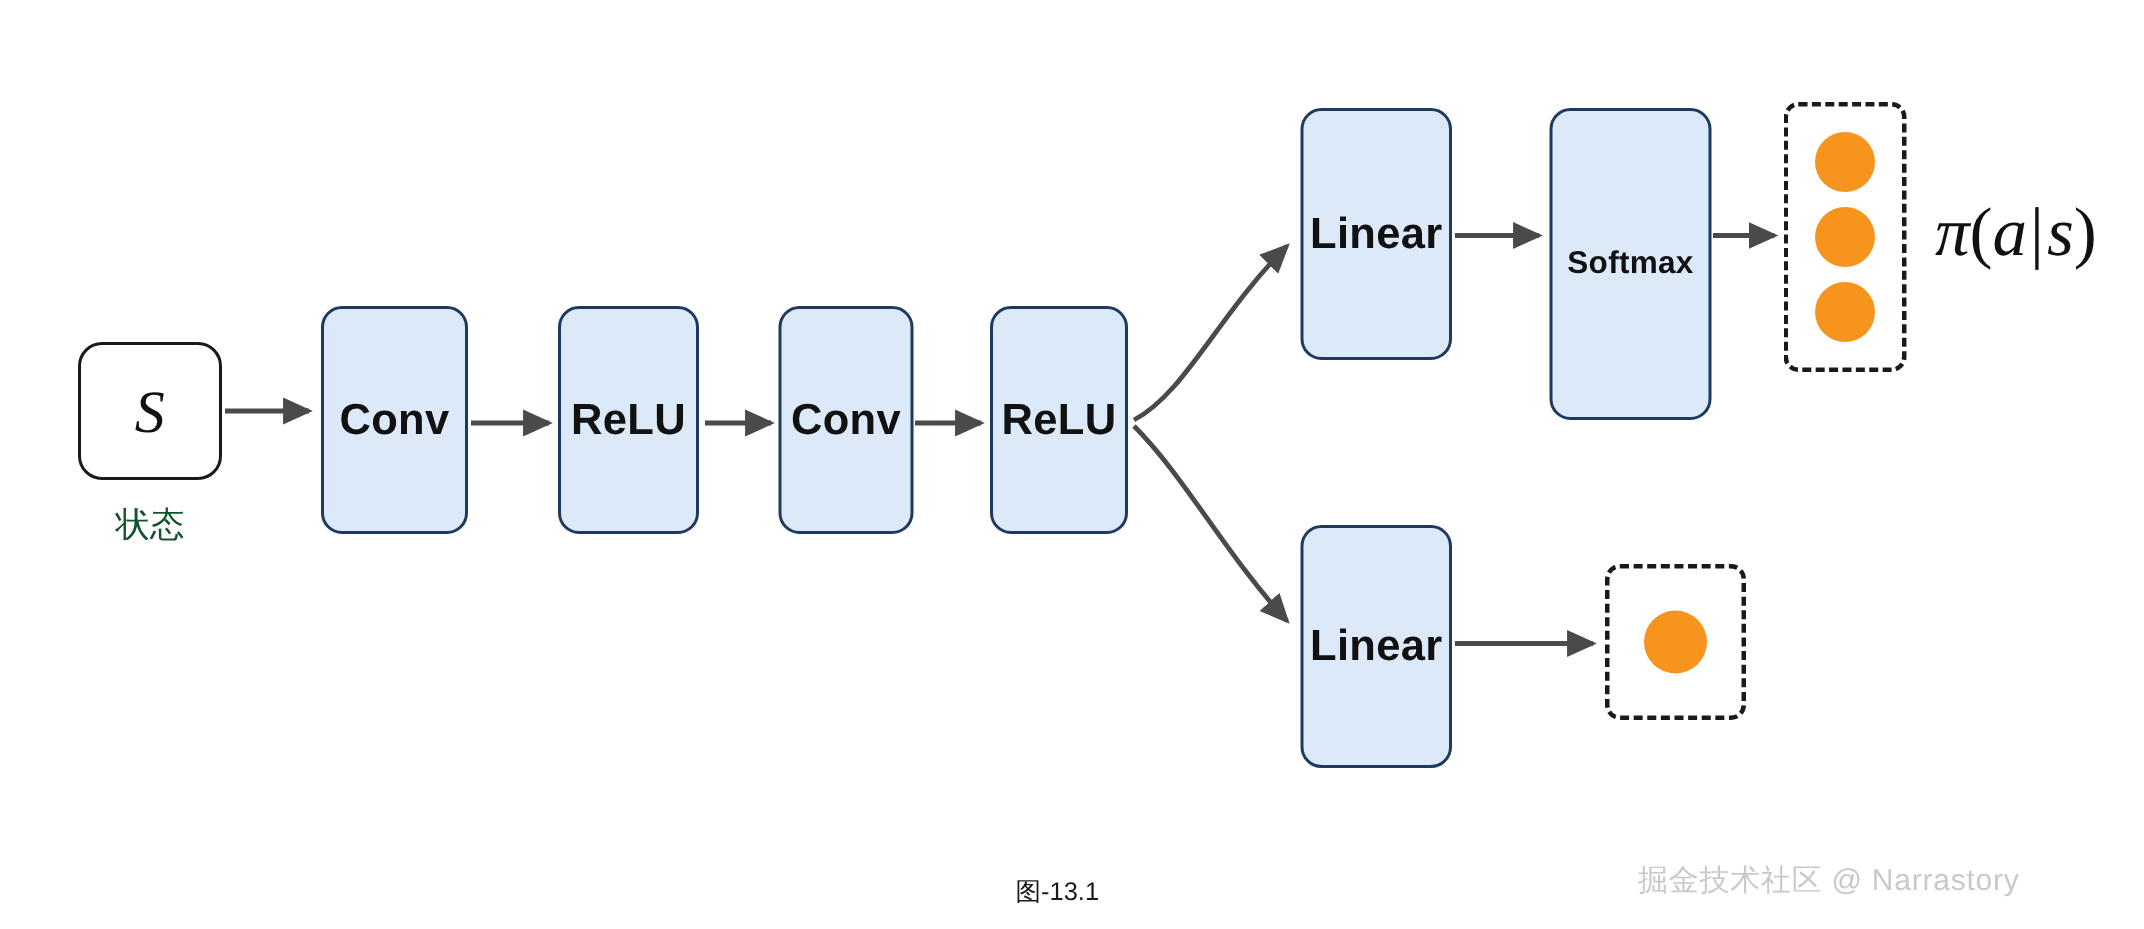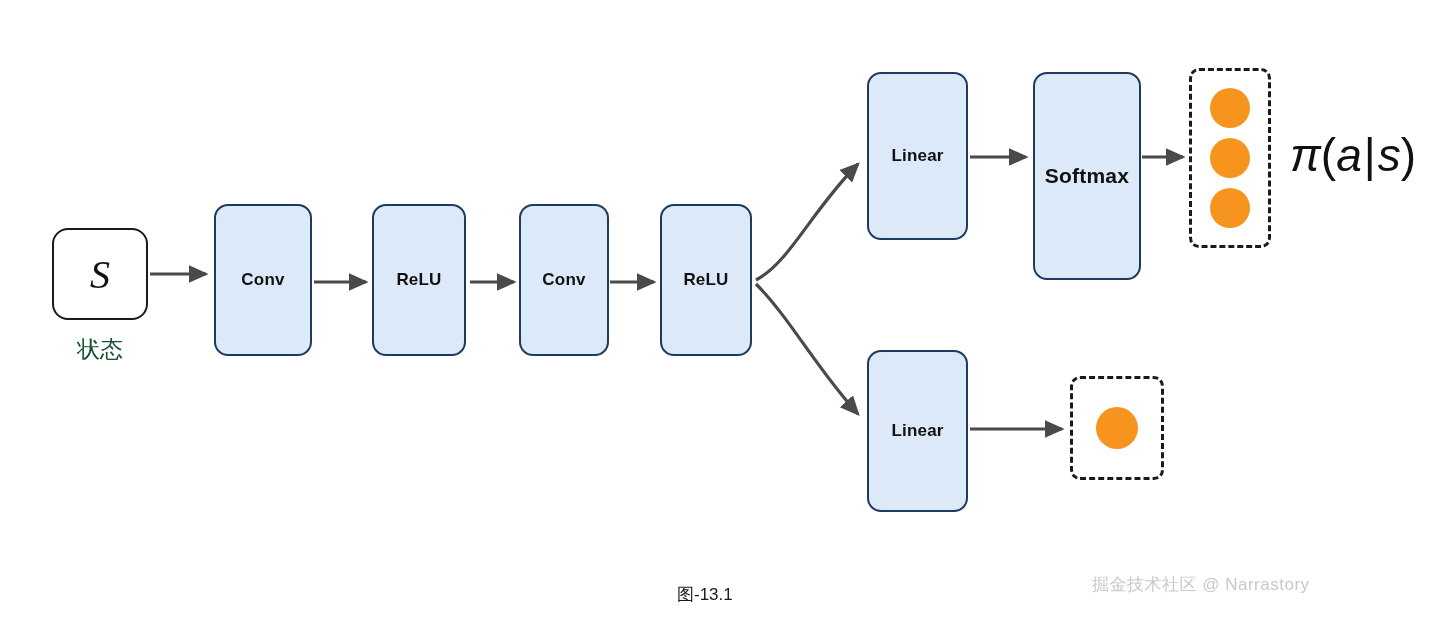--- a/index.html
+++ b/index.html
@@ -29,21 +29,21 @@
     box-sizing: border-box;
     display: flex;
     align-items: center;
     justify-content: center;
     border: 2.5px solid #1f3a5f;
     border-radius: 14px;
     background: #dce9f8;
     color: #111111;
     font-family: "Liberation Sans", sans-serif;
     font-weight: bold;
-    font-size: 17px;
+    font-size: 29px;
     letter-spacing: 0.2px;
   }
   .node-box.state-box {
     background: #ffffff;
     border: 2.5px solid #1a1a1a;
     border-radius: 16px;
     font-family: "Liberation Serif", serif;
     font-style: italic;
     font-weight: normal;
     font-size: 40px;
@@ -66,21 +66,21 @@
   .caption-under {
     position: absolute;
     font-family: "Liberation Sans", sans-serif;
     font-size: 23px;
     color: #14532d;
     text-align: center;
     white-space: nowrap;
   }
   .math-label {
     position: absolute;
-    font-family: Liberation Sans, sans-serif;
+    font-family: Liberation Serif, serif;
     color: #111111;
     white-space: nowrap;
     line-height: 1;
   }
   .math-label .mi {
     font-style: italic;
   }
   .math-label .mgreek {
     font-style: italic;
   }
@@ -100,21 +100,21 @@
   #fig-number {
     position: absolute;
     font-family: "Liberation Sans", sans-serif;
     font-size: 17px;
     color: #1a1a1a;
     white-space: nowrap;
   }
   #watermark {
     position: absolute;
     font-family: "Liberation Sans", sans-serif;
-    font-size: 17px;
+    font-size: 20px;
     color: #c9c9c9;
     white-space: nowrap;
     letter-spacing: 0.5px;
   }
 </style>
 </head>
 <body>
 
 <div id="figure-canvas">
 

